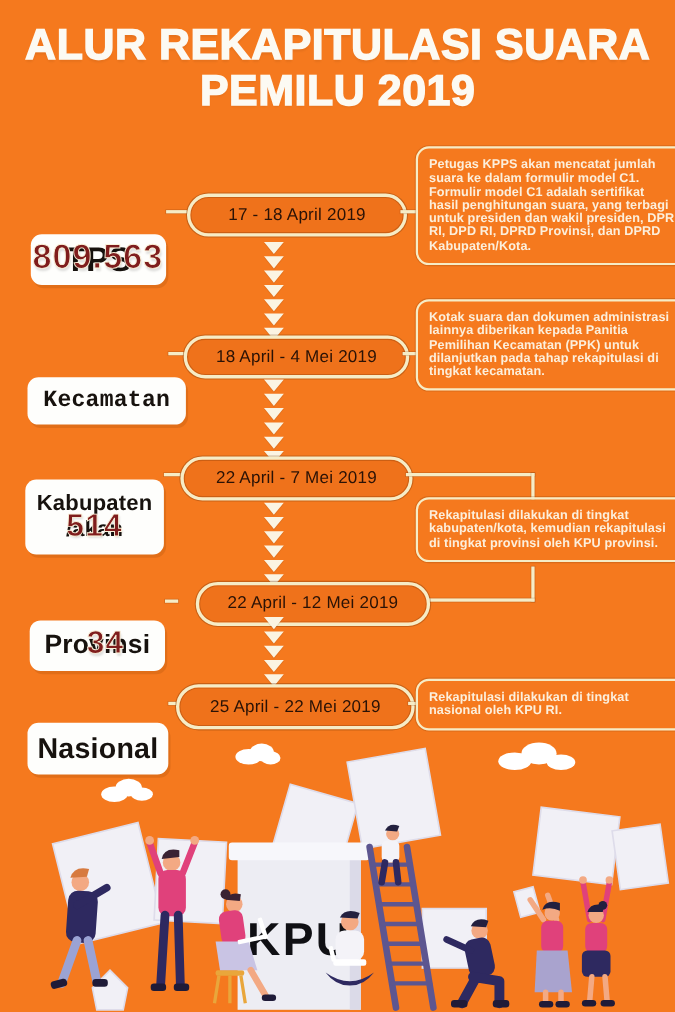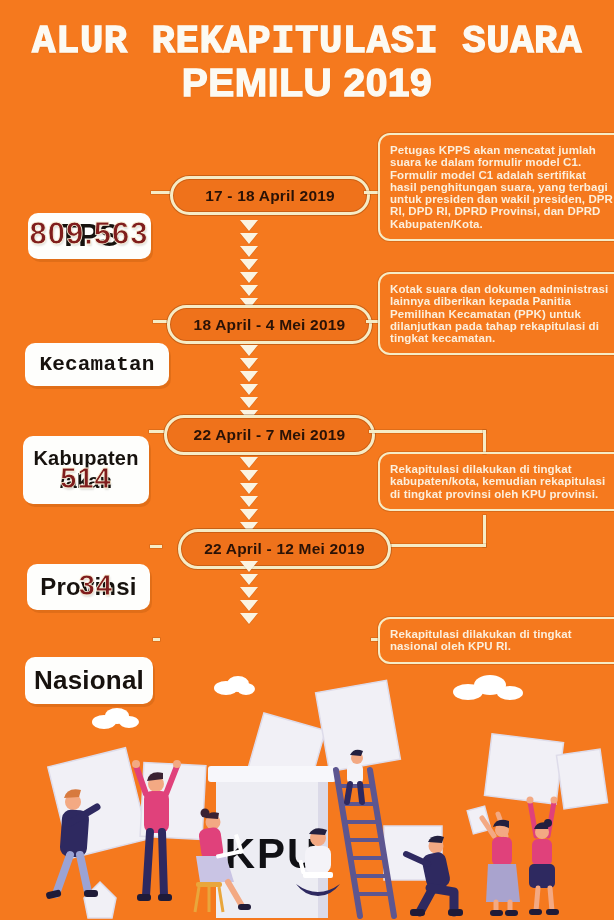--- a/index.html
+++ b/index.html
@@ -8,40 +8,40 @@
     background:#F5791E;overflow:hidden;
     font-family:"Liberation Sans", sans-serif;
   }
   
   .title{
     position:absolute;top:22px;left:0;right:0;text-align:center;
     color:#FCFAF3;font-weight:800;line-height:1.04;letter-spacing:.5px;
     -webkit-text-stroke:1.3px #FCFAF3;
     text-shadow:0 2px 2px rgba(0,0,0,.06);
   }
-  .title .l1{font-size:39px;font-family:Liberation Mono, monospace;}
+  .title .l1{font-size:39px;}
   .title .l2{font-size:39px;}
   
   .stage-box{
     position:absolute;background:#FEFEFC;border-radius:10px;
     display:flex;align-items:center;justify-content:center;text-align:center;
     color:#17120E;font-weight:800;letter-spacing:.2px;
     box-shadow:2px 3px 0 rgba(140,60,0,.18);
     margin-top:44px;
   }
   .pre{white-space:pre-line;line-height:1.15;}
   .stage-count{
     position:absolute;text-align:center;color:#7f1d1d;font-weight:800;
     letter-spacing:1px;text-shadow:1px 2px 2px rgba(0,0,0,.12);
     -webkit-text-stroke:.8px #FBF2DA;
   }
   
   .pill{
     position:absolute;border:3px solid #F6ECC6;border-radius:22px;
-    background:#EF721B;color:#2A1206;font-weight:700;font-size:15.5px;
+    background:#EF721B;color:#2A1206;font-weight:400;font-size:15.5px;
     display:flex;align-items:center;justify-content:center;
     box-shadow:0 0 0 1px rgba(96,40,0,.30), inset 0 0 0 1px rgba(96,40,0,.25);
     letter-spacing:.2px;
   }
   
   .conn{position:absolute;background:#F6ECC6;box-shadow:0 0 0 .6px rgba(96,40,0,.25);}
   .conn.h{height:3px;}
   .conn.v{width:3px;}
   
   .callout{
@@ -151,20 +151,23 @@
       <span class="chev"></span>
       <span class="chev"></span>
       <span class="chev"></span>
       <span class="chev"></span>
     </div>
 
   <div class="stage-box" style="left:25px;top:613px;width:128px;height:47px;font-size:26px;">
     <span>Nasional</span>
   </div>
   <div class="conn h" style="left:153px;top:638px;width:7px;"></div>
+  <div class="pill" style="left:160px;top:622px;width:211px;height:35px;">
+    <span>25 April - 22 Mei 2019</span>
+  </div>
   <div class="conn h" style="left:371px;top:638px;width:7px;"></div>
   <div class="callout" style="left:378px;top:617px;width:223px;">Rekapitulasi dilakukan di tingkat nasional oleh KPU RI.</div>
 
   <svg class="scene" viewBox="0 0 614 260">
 
     <g fill="#FFFFFF">
       <ellipse cx="226" cy="28" rx="12" ry="7"></ellipse>
         <ellipse cx="238" cy="24" rx="11" ry="8"></ellipse>
         <ellipse cx="246" cy="29" rx="9" ry="6"></ellipse>
     </g>

